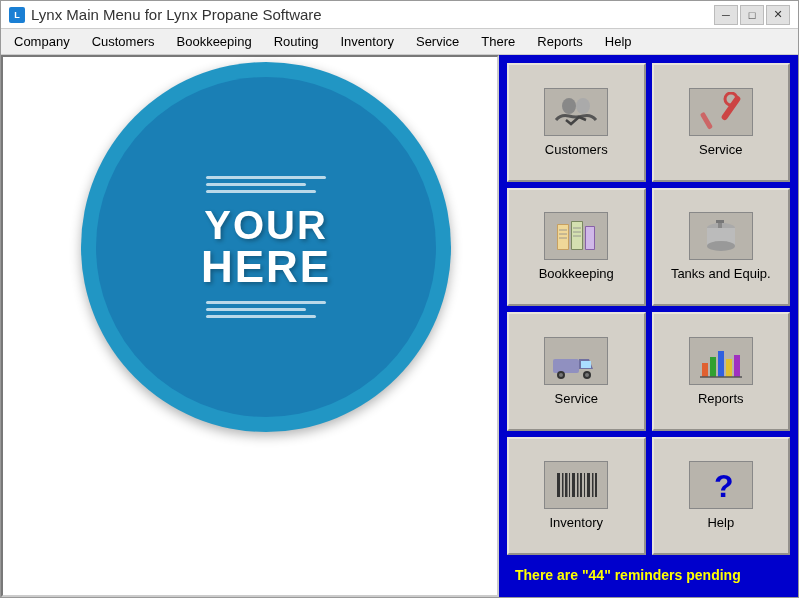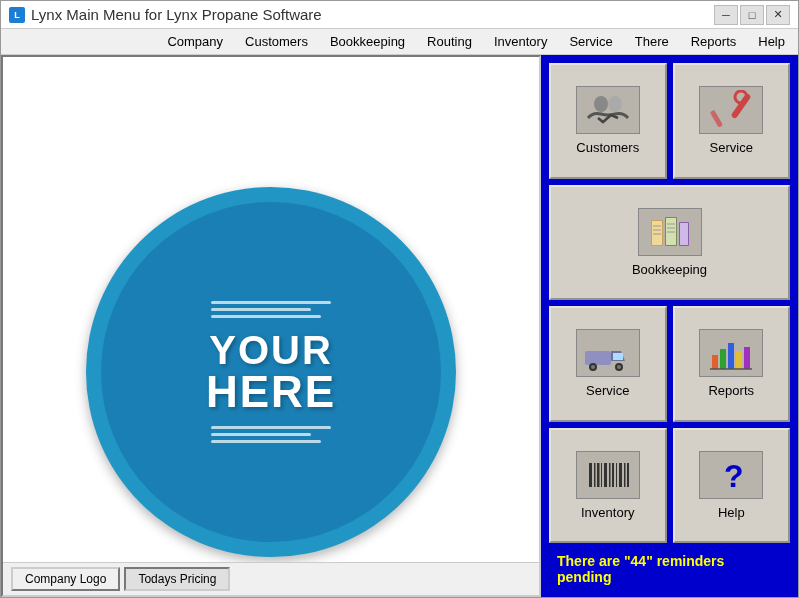--- a/index.html
+++ b/index.html
@@ -63,48 +63,48 @@
       color: #333;
     }
 
     .menu-bar {
       background: #f0f0f0;
       height: 26px;
       display: flex;
       align-items: center;
       border-bottom: 1px solid #ccc;
       padding: 0 2px;
-      justify-content: flex-end;
     }
     .menu-item {
       padding: 3px 10px;
       cursor: pointer;
       font-size: 13px;
       color: #000;
       border: 1px solid transparent;
       height: 22px;
       display: flex;
       align-items: center;
     }
 
     .main-content {
       display: flex;
       flex: 1;
       overflow: hidden;
     }
 
     .left-panel {
-      width: 540px;
+      width: 498px;
       background: #fff;
       border: 2px inset #ccc;
       display: flex;
       flex-direction: column;
       align-items: center;
-      justify-content: flex-end;
+      justify-content: flex-start;
       position: relative;
+      padding-left: 32px;
     }
 
     .logo-container {
       width: 380px;
       height: 380px;
       display: flex;
       align-items: center;
       justify-content: center;
     }
 
@@ -291,24 +291,20 @@
             </div>
             <div class="logo-lines-bottom">
               <div class="logo-line"></div>
               <div class="logo-line"></div>
               <div class="logo-line"></div>
             </div>
           </div>
         </div>
       </div>
 
-      <div class="bottom-buttons">
-      <button class="bottom-btn">Company Logo</button>
-          <button class="bottom-btn active">Todays Pricing</button>
-        </div>
     </div>
 
     <div class="right-panel">
 
       <div class="grid-row">
 
         <button class="grid-btn">
           <div class="icon-thumb">
             <svg width="50" height="40" viewBox="0 0 50 40">
               <ellipse cx="18" cy="14" rx="7" ry="8" fill="#888"></ellipse>
@@ -351,20 +347,34 @@
               <line x1="22" y1="12" x2="30" y2="12" stroke="#888" stroke-width="0.8"></line>
               <line x1="22" y1="16" x2="30" y2="16" stroke="#888" stroke-width="0.8"></line>
               <line x1="22" y1="20" x2="30" y2="20" stroke="#888" stroke-width="0.8"></line>
               <rect x="34" y="10" width="10" height="24" rx="1" fill="#8860a8"></rect>
               <rect x="35" y="11" width="8" height="22" fill="#d0b8e8"></rect>
             </svg>
           </div>
           <span class="grid-label">Bookkeeping</span>
         </button>
 
+        <button class="grid-btn">
+          <div class="icon-thumb">
+            <svg width="50" height="40" viewBox="0 0 50 40">
+
+              <ellipse cx="25" cy="12" rx="14" ry="5" fill="#aaa"></ellipse>
+              <rect x="11" y="12" width="28" height="18" fill="#bbb"></rect>
+              <ellipse cx="25" cy="30" rx="14" ry="5" fill="#999"></ellipse>
+
+              <rect x="22" y="6" width="4" height="6" fill="#888"></rect>
+              <rect x="20" y="4" width="8" height="3" fill="#777"></rect>
+            </svg>
+          </div>
+          <span class="grid-label">Tanks and Equip.</span>
+        </button>
 
       </div>
 
       <div class="grid-row">
 
         <button class="grid-btn">
           <div class="icon-thumb">
             <svg width="50" height="40" viewBox="0 0 50 40">
 
               <rect x="2" y="18" width="26" height="14" rx="2" fill="#9090c0"></rect>

